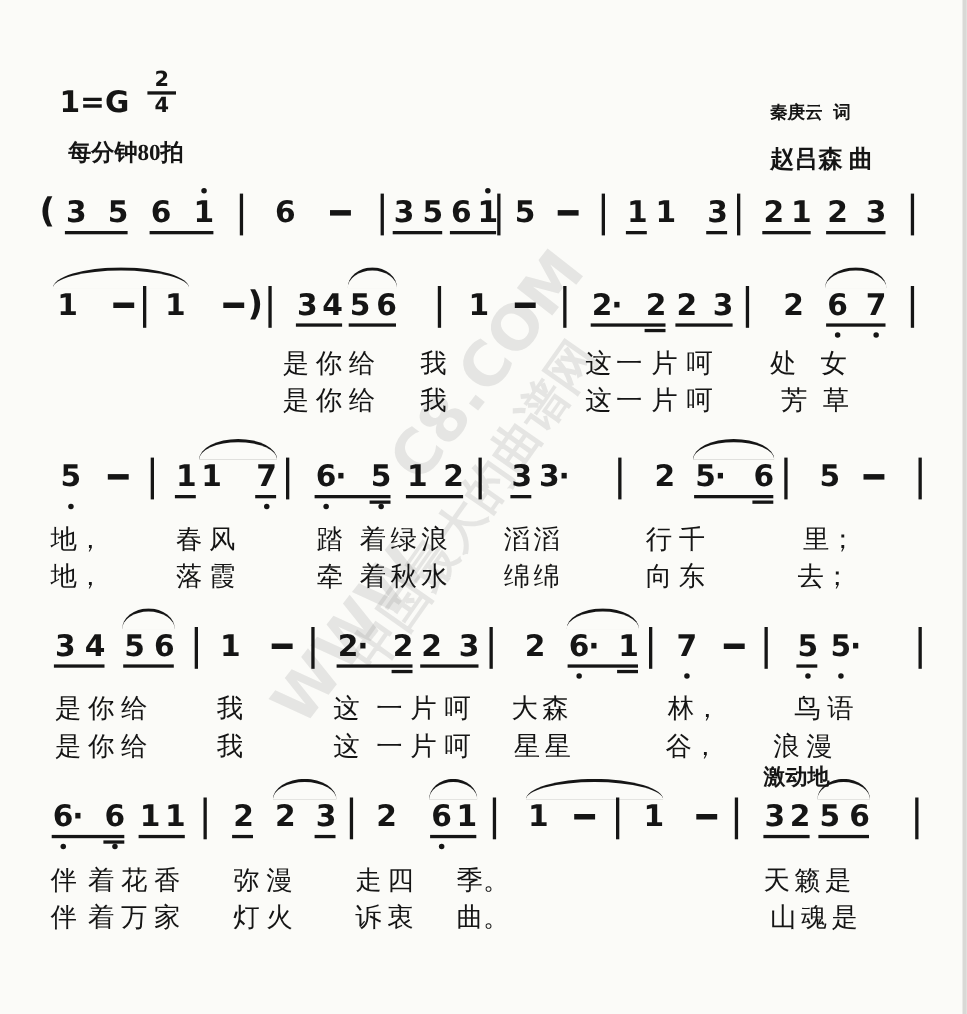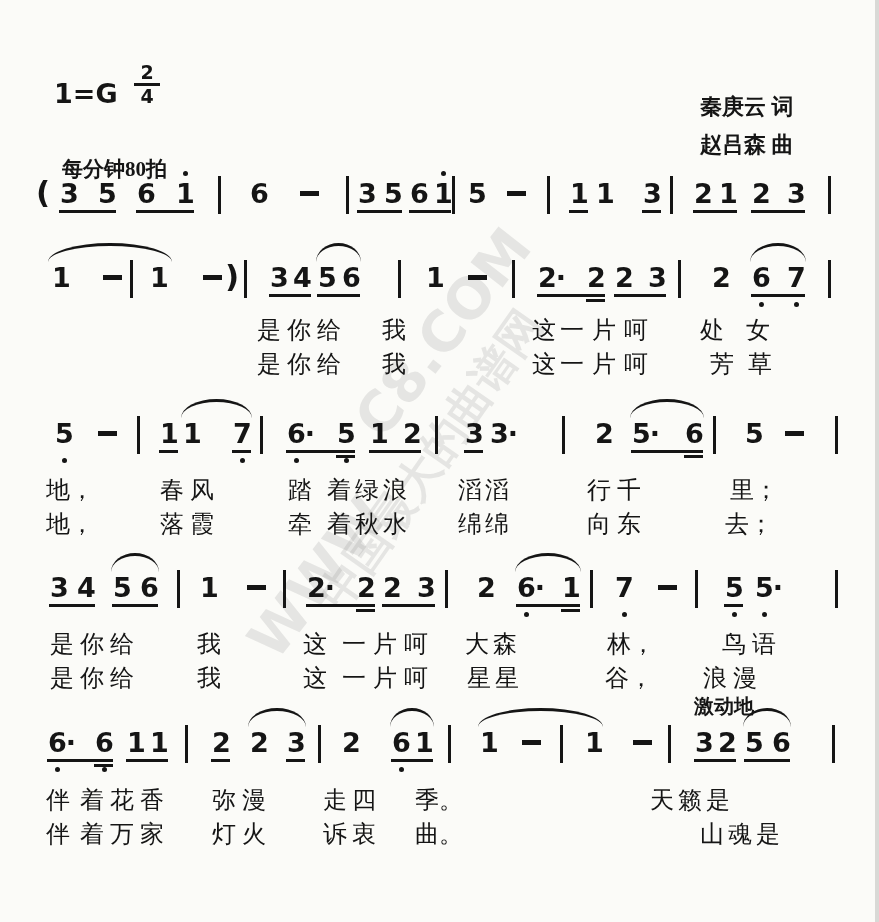--- a/index.html
+++ b/index.html
@@ -6,23 +6,23 @@
   .page{position:relative;width:879px;height:922px;background:#fbfbf8;overflow:hidden;
         font-family:"Liberation Sans",sans-serif;color:#151515;}
   .edge-right{position:absolute;right:0;top:0;width:4px;height:100%;background:#d9d9d6;}
 
   .title{position:absolute;top:10px;left:0;width:100%;text-align:center;
          font-family:"Liberation Serif",serif;font-weight:700;font-size:38px;letter-spacing:10px;}
   .keysig{position:absolute;left:54px;top:78px;font-family:"DejaVu Sans",sans-serif;font-weight:700;font-size:27px;}
   .meter{position:absolute;left:134px;top:62px;width:26px;text-align:center;
          font-family:"DejaVu Sans",sans-serif;font-weight:700;font-size:19px;line-height:21px;}
   .meter .fracbar{height:3px;background:#151515;margin:0;}
-  .tempo{position:absolute;left:62px;top:124px;font-family:"Liberation Serif",serif;font-weight:700;font-size:21px;margin-top:31px;}
+  .tempo{position:absolute;left:62px;top:124px;font-family:"Liberation Serif",serif;font-weight:700;font-size:21px;}
   .mood{position:absolute;left:194px;top:124px;font-family:"Liberation Serif",serif;font-weight:700;font-size:21px;}
-  .lyricist{position:absolute;left:700px;top:92px;font-family:Liberation Serif, serif;font-weight:600;font-size:22px;}
+  .lyricist{position:absolute;left:700px;top:92px;font-family:Liberation Mono, monospace;font-weight:600;font-size:16px;}
   .composer{position:absolute;left:700px;top:130px;font-family:"Liberation Serif",serif;font-weight:600;font-size:22px;}
   .expression{position:absolute;left:694px;top:693px;font-family:"Liberation Serif",serif;font-weight:700;font-size:20px;}
 
   .score-line{position:absolute;left:0;width:879px;height:60px;}
   .note{position:absolute;top:0;font-family:"DejaVu Sans",sans-serif;font-weight:700;font-size:27px;
         letter-spacing:-1px;line-height:32px;white-space:nowrap;}
   .paren{position:absolute;top:-4px;font-family:"DejaVu Sans",sans-serif;font-weight:700;font-size:31px;line-height:36px;}
   .barline{position:absolute;top:-2px;width:3px;height:38px;background:#151515;}
   .dash{position:absolute;top:13px;width:19px;height:5px;background:#151515;}
   .beam{position:absolute;height:3px;background:#151515;}
@@ -294,21 +294,21 @@
         <span class="lyric-seg" style="left: 467px; letter-spacing: 4px;">星星</span>
         <span class="lyric-seg" style="left: 605px;">谷，</span>
         <span class="lyric-seg" style="left: 703px; letter-spacing: 6px;">浪漫</span>
       </div>
       <div class="lyric-row" style="top: 784px;">
         <span class="lyric-seg" style="left: 46px;">伴</span>
         <span class="lyric-seg" style="left: 80px; letter-spacing: 6px;">着花香</span>
         <span class="lyric-seg" style="left: 212px; letter-spacing: 6px;">弥漫</span>
         <span class="lyric-seg" style="left: 323px; letter-spacing: 5px;">走四</span>
         <span class="lyric-seg" style="left: 415px;">季。</span>
-        <span class="lyric-seg" style="left: 650px; letter-spacing: 4px;">天籁是</span>
+        <span class="lyric-seg" style="left: 694px; letter-spacing: 4px;">天籁是</span>
       </div>
       <div class="lyric-row" style="top: 818px;">
         <span class="lyric-seg" style="left: 46px;">伴</span>
         <span class="lyric-seg" style="left: 80px; letter-spacing: 6px;">着万家</span>
         <span class="lyric-seg" style="left: 212px; letter-spacing: 6px;">灯火</span>
         <span class="lyric-seg" style="left: 323px; letter-spacing: 5px;">诉衷</span>
         <span class="lyric-seg" style="left: 415px;">曲。</span>
         <span class="lyric-seg" style="left: 700px; letter-spacing: 4px;">山魂是</span>
       </div>
     </div>

